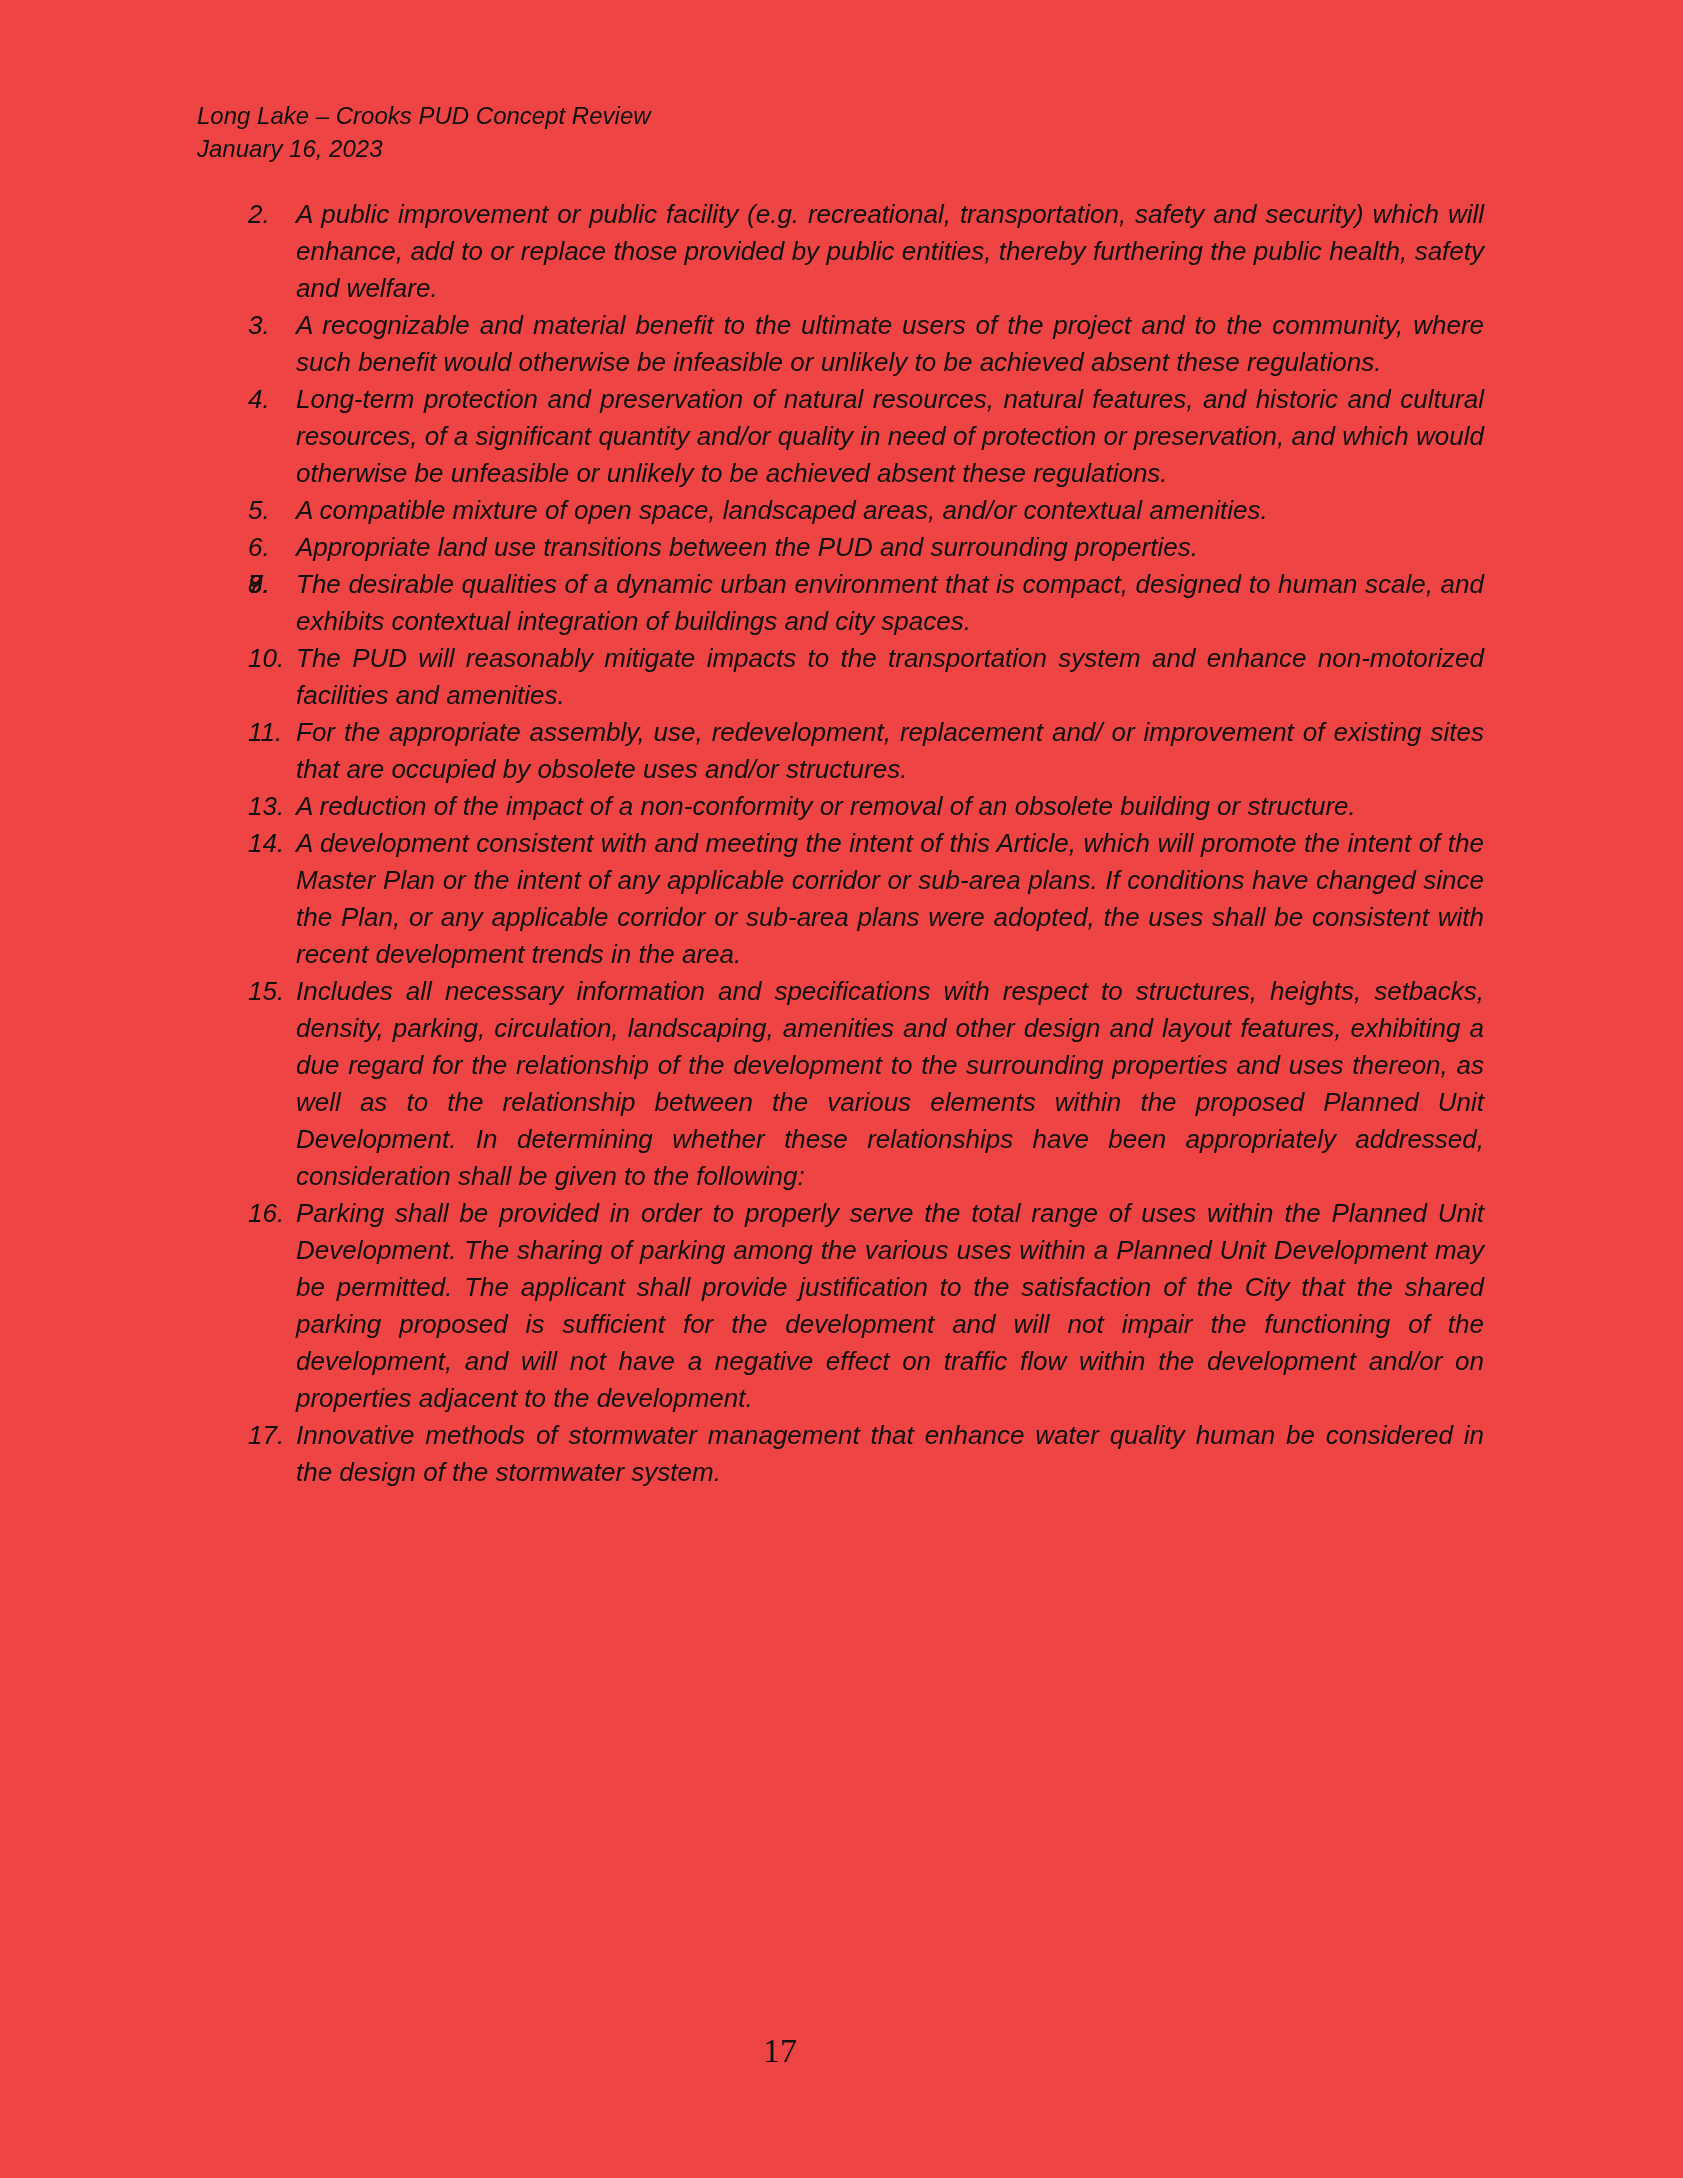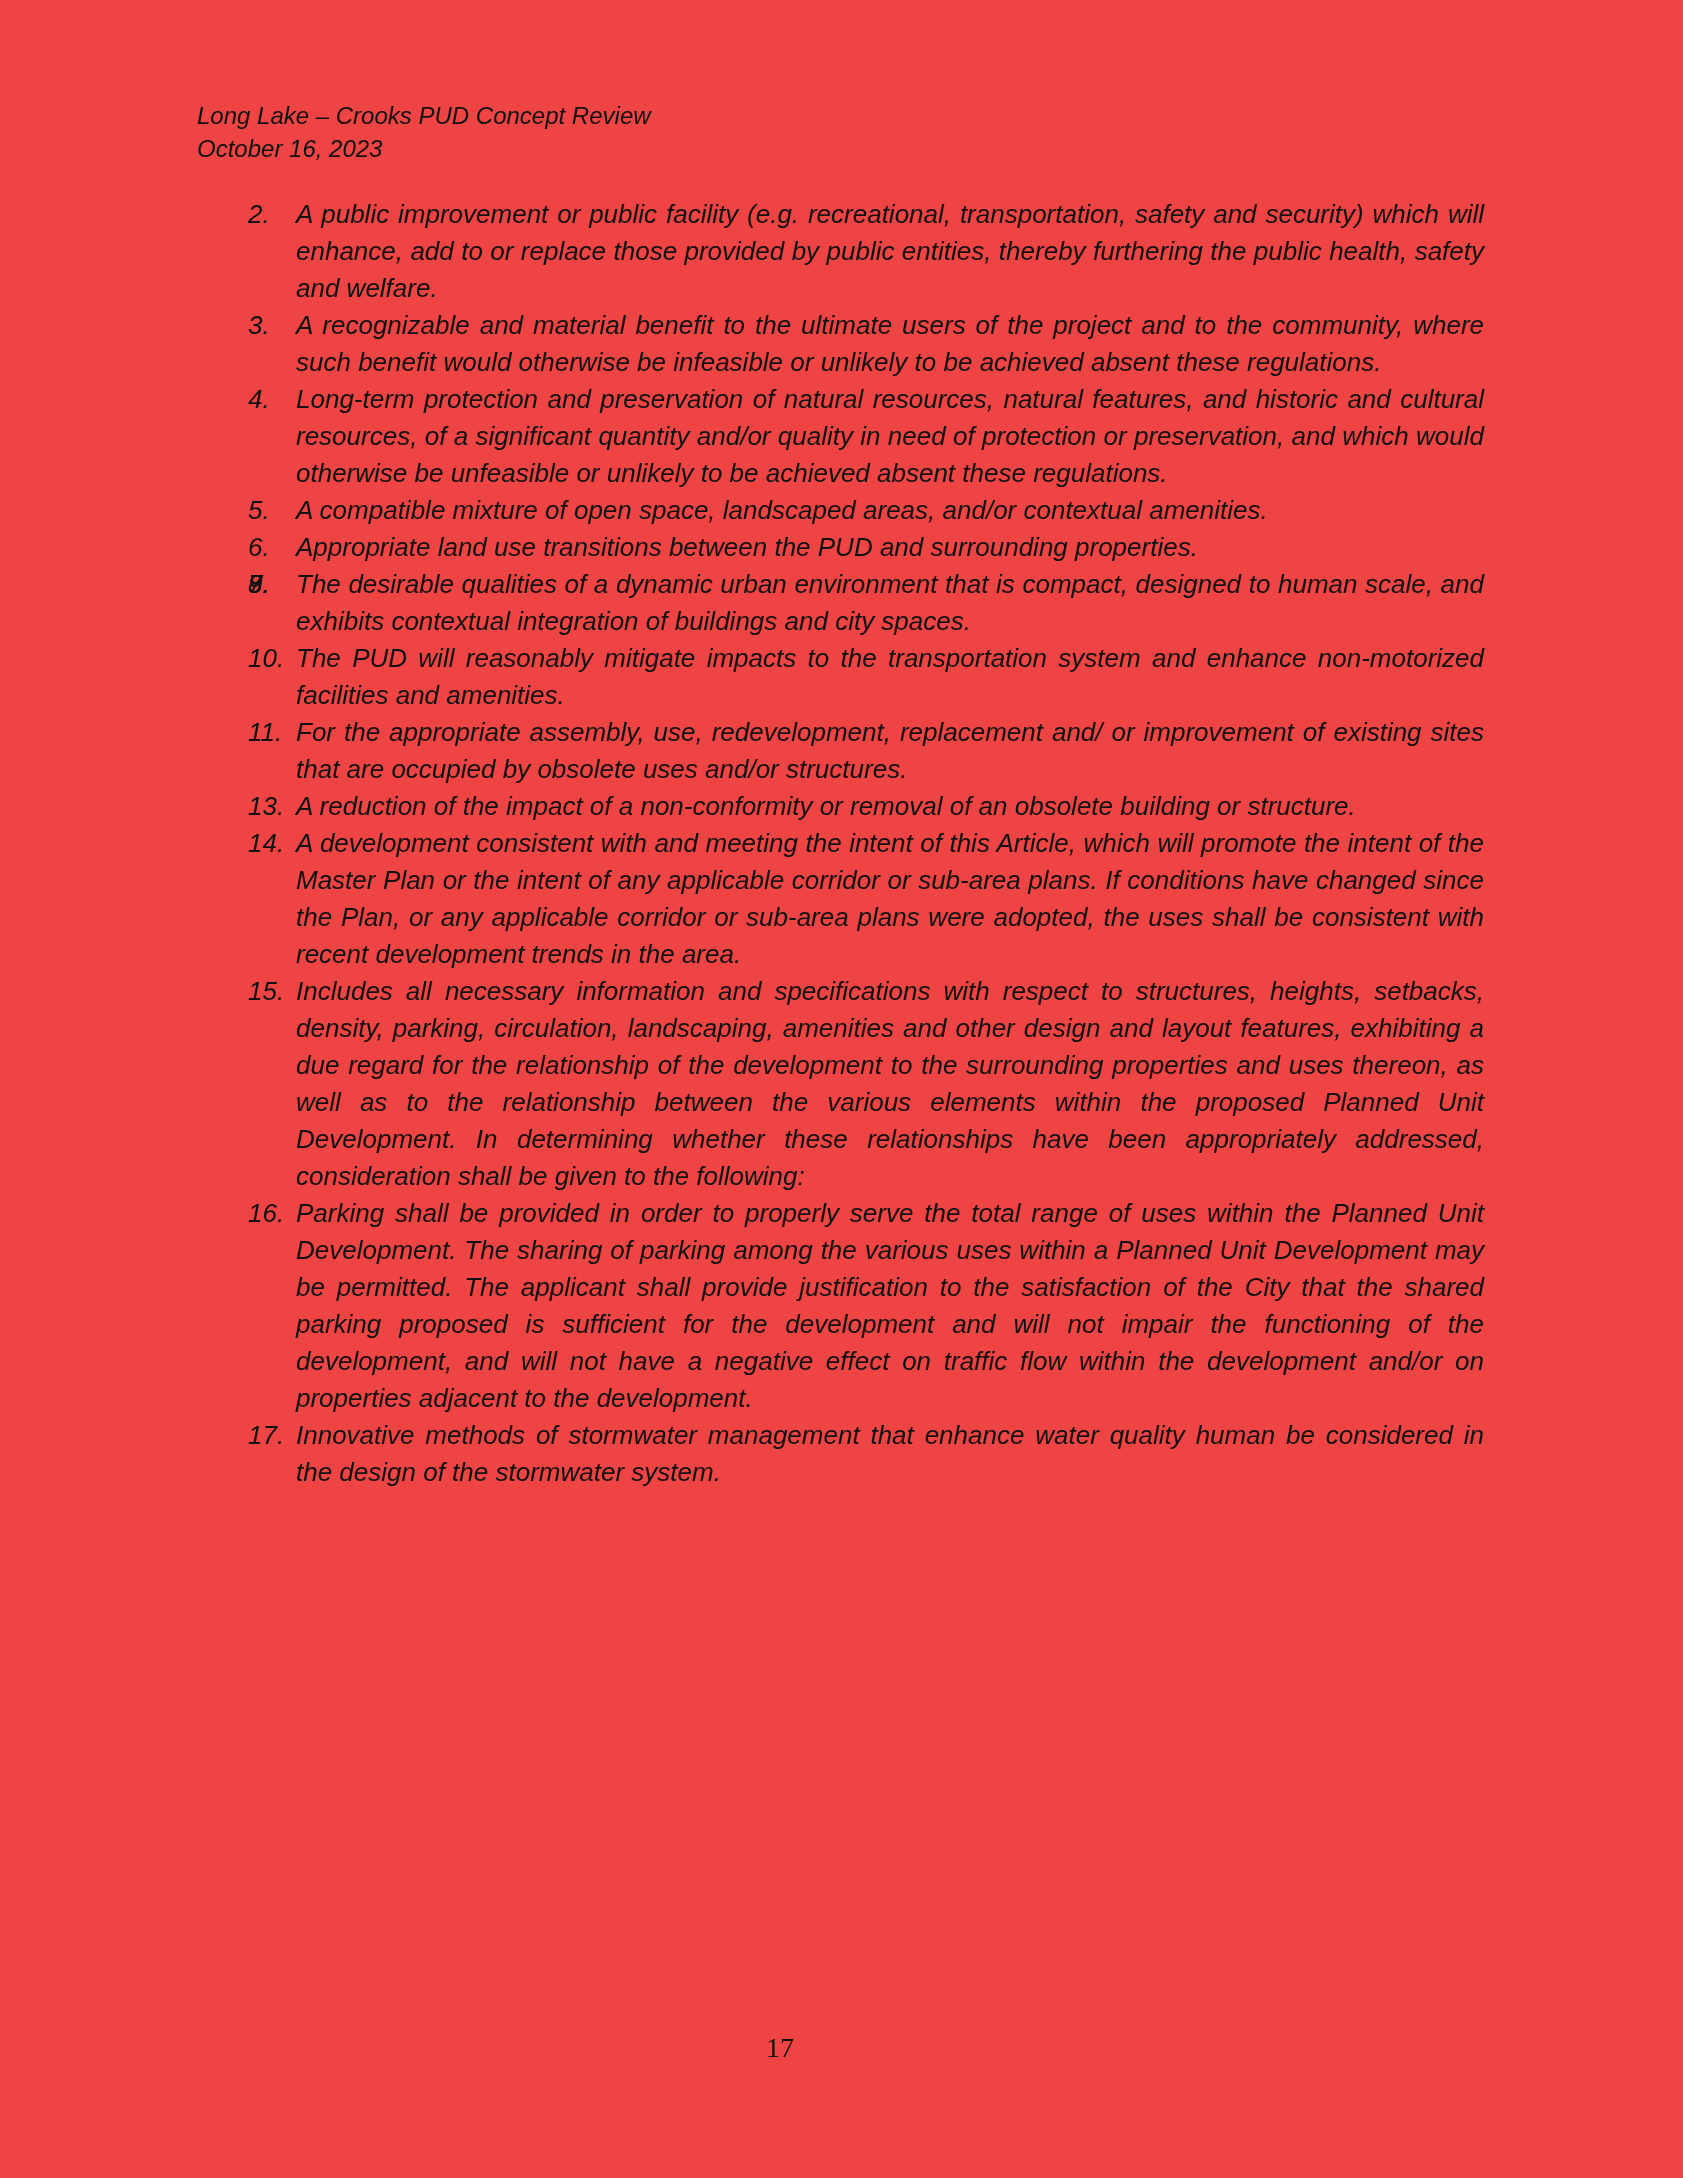--- a/index.html
+++ b/index.html
@@ -8,29 +8,29 @@
   .page { position: absolute; left: 0; top: 0; width: 1683px; height: 2178px; background: #ef4444; }
   .header { position: absolute; left: 197px; top: 99px; font-style: italic; font-size: 24px; line-height: 33px; }
   .header div { white-space: nowrap; }
   .list { position: absolute; left: 248px; top: 196px; width: 1236px; font-style: italic; font-size: 26px; line-height: 37px; }
   .item { position: relative; padding-left: 48px; text-align: justify; }
   .item .num { position: absolute; left: 0; top: 0; width: 46px; text-align: left; }
   .sublist { margin-left: 200px; }
   .subitem { position: relative; padding-left: 48px; text-align: justify; }
   .subitem .rn { position: absolute; left: -30px; top: 0; width: 51px; text-align: right; }
   .page-number { position: absolute; left: 0; width: 1560px; top: 2032px; text-align: center;
-                 font-family: "Liberation Serif", "DejaVu Serif", serif; font-size: 28px; }
+                 font-family: "Liberation Serif", "DejaVu Serif", serif; font-size: 34px; }
 </style>
 </head>
 <body>
 
 <div class="page">
   <div class="header">
     <div>Long Lake – Crooks PUD Concept Review</div>
-    <div>October 16, 2023</div>
+    <div>January 16, 2023</div>
   </div>
 
   <div class="list">
     <div class="item"><span class="num">2.</span><span>A public improvement or public facility (e.g. recreational, transportation, safety and security) which will enhance, add to or replace those provided by public entities, thereby furthering the public health, safety and welfare.</span></div>
     <div class="item"><span class="num">3.</span><span>A recognizable and material benefit to the ultimate users of the project and to the community, where such benefit would otherwise be infeasible or unlikely to be achieved absent these regulations.</span></div>
     <div class="item"><span class="num">4.</span><span>Long-term protection and preservation of natural resources, natural features, and historic and cultural resources, of a significant quantity and/or quality in need of protection or preservation, and which would otherwise be unfeasible or unlikely to be achieved absent these regulations.</span></div>
     <div class="item"><span class="num">5.</span><span>A compatible mixture of open space, landscaped areas, and/or contextual amenities.</span></div>
     <div class="item"><span class="num">6.</span><span>Appropriate land use transitions between the PUD and surrounding properties.</span></div>
     <div class="item"><span class="num">7.</span></div>
     <div class="item"><span class="num">8.</span></div>

